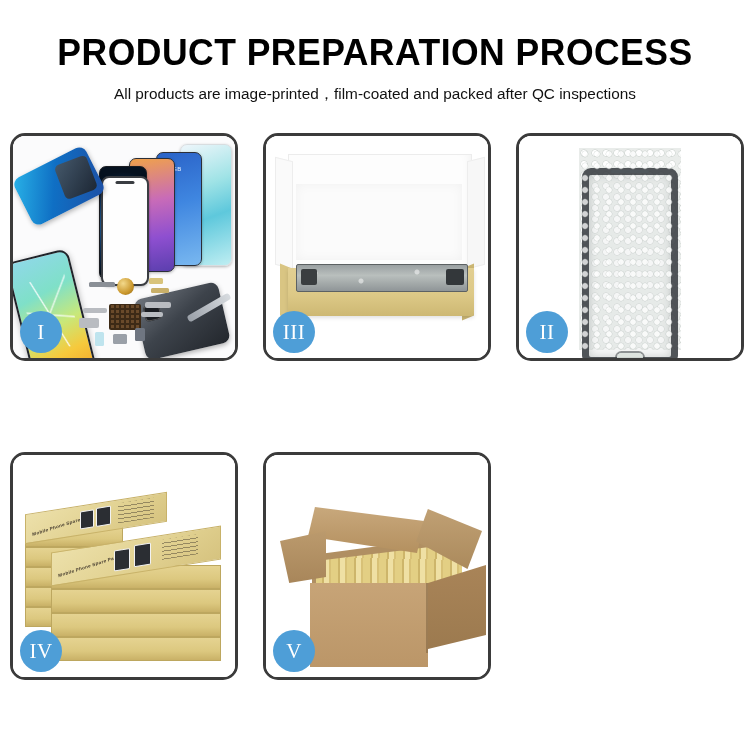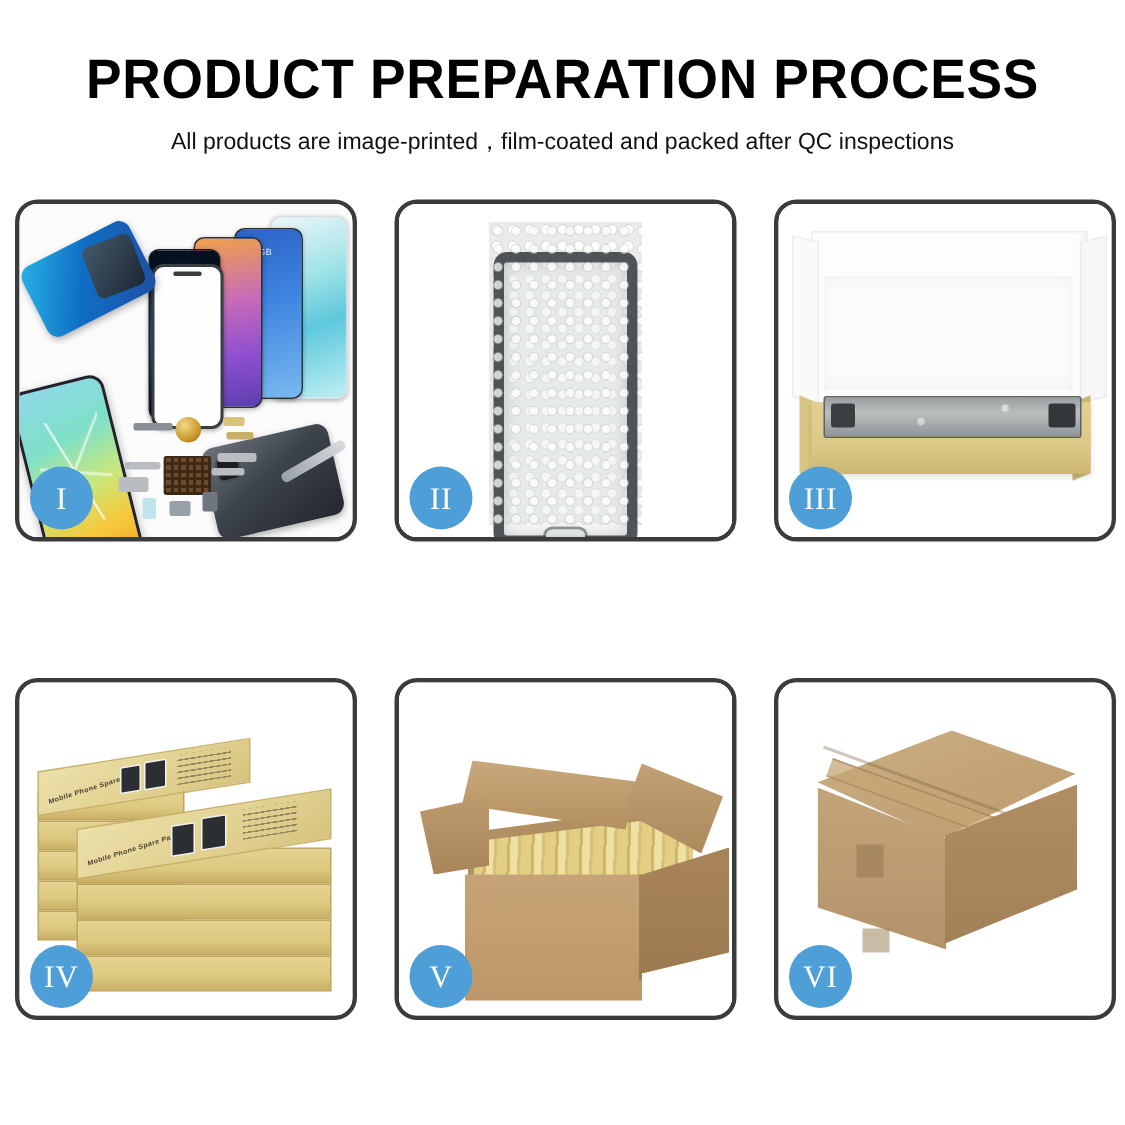--- a/index.html
+++ b/index.html
@@ -438,40 +438,40 @@
       <div class="p1-part" style="left:82px; top:196px; width:9px; height:14px; background:#bfe4ee;"></div>
       <div class="p1-part" style="left:100px; top:198px; width:14px; height:10px; background:#9aa0a8;"></div>
       <div class="p1-part" style="left:122px; top:192px; width:10px; height:13px; background:#6f7681;"></div>
       <div class="p1-tool"></div>
     </div>
     <div class="badge">I</div>
   </div>
 
   <div class="panel">
     <div class="panel-photo">
-      <div class="p2-bg"></div>
-      <div class="p2-wrap">
-        <div class="p2-screen"></div>
-        <div class="p2-bubbles"></div>
-      </div>
-    </div>
-    <div class="badge">II</div>
-  </div>
-
-  <div class="panel">
-    <div class="panel-photo">
       <div class="p3-bg"></div>
       <div class="p3-lid"></div>
       <div class="p3-foam"></div>
       <div class="p3-flapL"></div>
       <div class="p3-flapR"></div>
       <div class="p3-tray"></div>
       <div class="p3-tray-inner"></div>
     </div>
     <div class="badge">III</div>
+  </div>
+
+  <div class="panel">
+    <div class="panel-photo">
+      <div class="p2-bg"></div>
+      <div class="p2-wrap">
+        <div class="p2-screen"></div>
+        <div class="p2-bubbles"></div>
+      </div>
+    </div>
+    <div class="badge">II</div>
   </div>
 
   <div class="panel">
     <div class="panel-photo">
       <div class="p4-bg"></div>
       <div class="p4-stack">
 
         <div class="p4-box" style="left:12px; top:72px;  width:96px; height:18px;"></div>
         <div class="p4-box" style="left:12px; top:92px;  width:96px; height:18px;"></div>
         <div class="p4-box" style="left:12px; top:112px; width:96px; height:18px;"></div>
@@ -510,28 +510,14 @@
       <div class="p5-flap-top"></div>
       <div class="p5-flap-left"></div>
       <div class="p5-flap-right"></div>
       <div class="p5-front"></div>
       <div class="p5-side"></div>
       <div class="p5-edge"></div>
     </div>
     <div class="badge">V</div>
   </div>
 
-  <div class="panel">
-    <div class="panel-photo">
-      <div class="p6-bg"></div>
-      <div class="p6-bag"></div>
-      <div class="p6-top"></div>
-      <div class="p6-seam"></div>
-      <div class="p6-tape"></div>
-      <div class="p6-left"></div>
-      <div class="p6-right"></div>
-      <div class="p6-tab-a"></div>
-      <div class="p6-tab-b"></div>
-    </div>
-    <div class="badge">VI</div>
-  </div>
 
 </div>
 
 </body></html>

